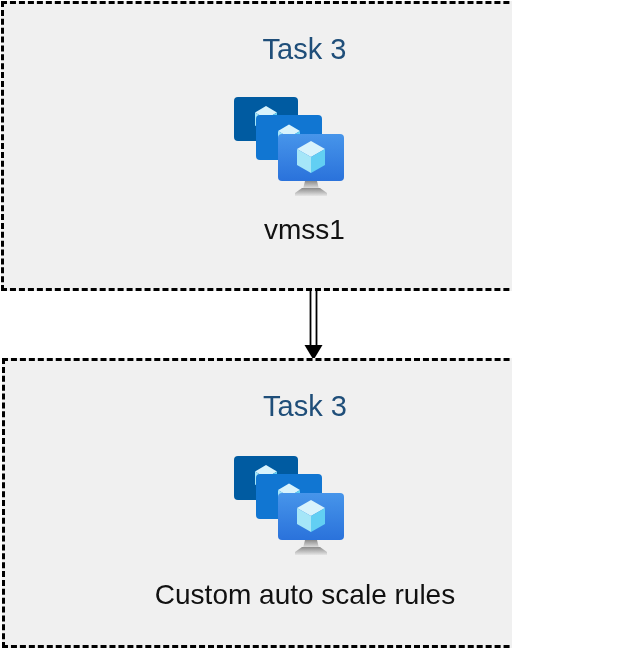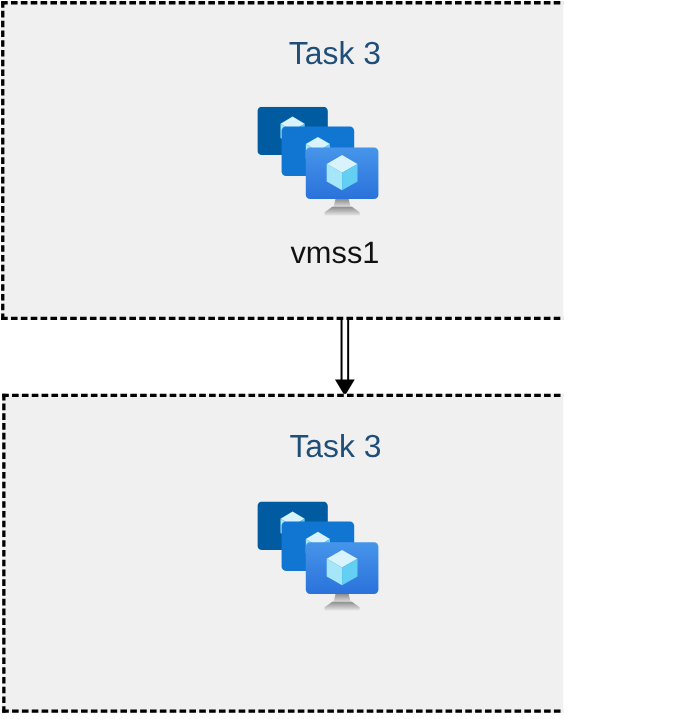--- a/index.html
+++ b/index.html
@@ -146,15 +146,18 @@
       <g>
         <polygon points="71,84 83,84 85,92 69,92" fill="url(#gStandB)"></polygon>
         <polygon points="68,91 86,91 93,96 93,99 61,99 61,96" fill="url(#gStandB)"></polygon>
         <rect x="44" y="37" width="66" height="47" rx="4" fill="url(#gFrontB)"></rect>
         <polygon points="77,44 91,52 77,60 63,52" fill="#d8f3fc"></polygon>
         <polygon points="63,52 77,60 77,76 63,68" fill="#a5e6f8"></polygon>
         <polygon points="91,52 77,60 77,76 91,68" fill="#62cff3"></polygon>
       </g>
     </svg>
 
+    <div class="caption caption-single">
+      <div>Custom auto scale rules</div>
+    </div>
   </div>
 
 </div>
 
 </body></html>

